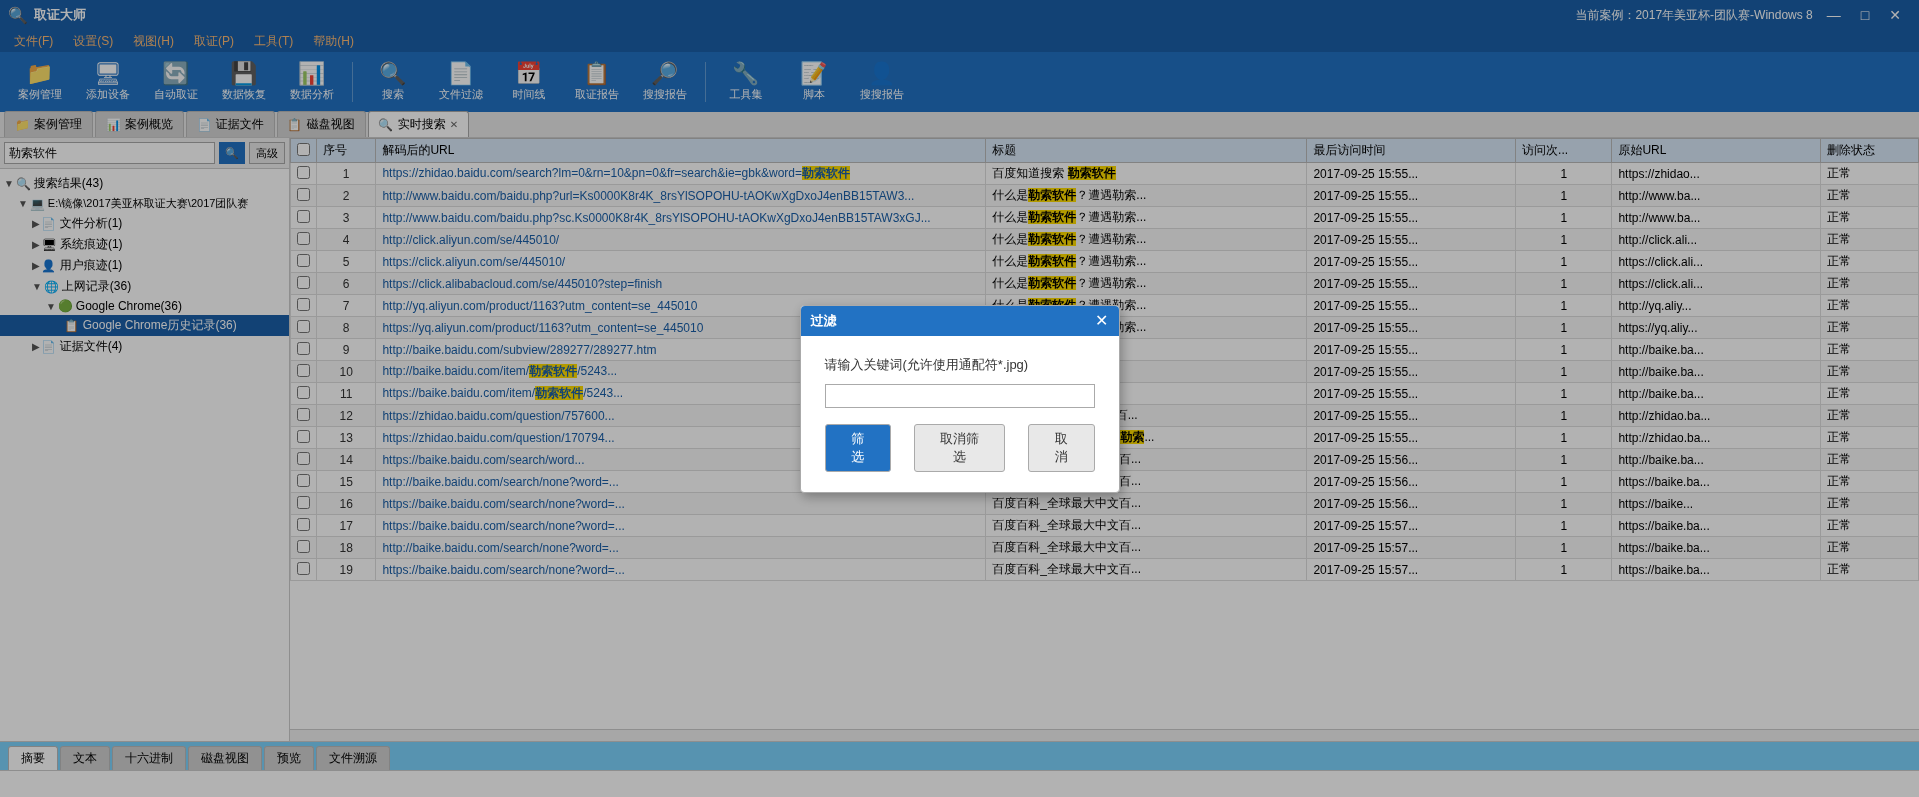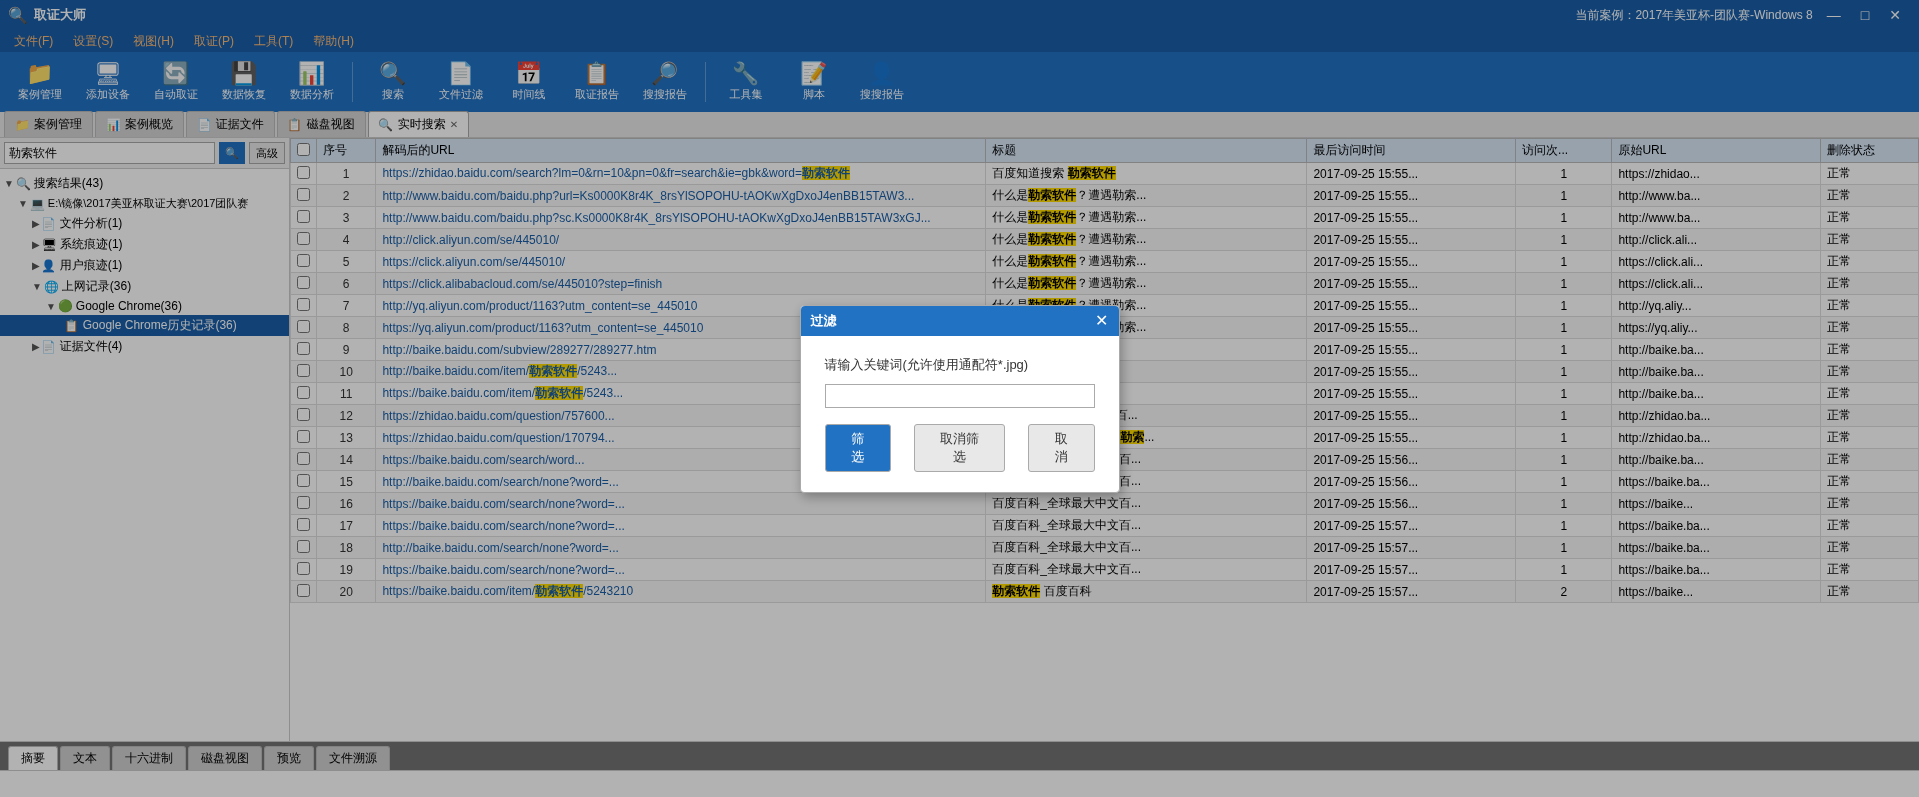--- a/index.html
+++ b/index.html
@@ -133,21 +133,21 @@
     .tree-item { display: flex; align-items: center; padding: 2px 4px; cursor: pointer; white-space: nowrap; font-size: 12px; }
     .tree-item.selected { background: #1a5fa8; color: white; }
     .tree-indent { display: inline-block; }
     .tree-icon { margin-right: 3px; font-size: 12px; }
     .expand-icon { margin-right: 2px; font-size: 10px; color: #555; }
 
     
     #content {
       flex: 1;
       display: flex;
-      flex-direction: row;
+      flex-direction: column;
       background: white;
       overflow: hidden;
     }
 
     
     #table-container { flex: 1; overflow: auto; }
     table { width: 100%; border-collapse: collapse; font-size: 12px; }
     table thead { position: sticky; top: 0; z-index: 5; }
     table thead tr { background: #d8e8f8; }
     table th {
@@ -181,21 +181,21 @@
       background: #f0f0f0;
       border-top: 1px solid #ccc;
       display: flex;
       flex-direction: column;
     }
     #bottom-tab-bar {
       display: flex;
       align-items: center;
       padding: 4px 8px 0;
       gap: 2px;
-      background: #737373;
+      background: #7dd3fc;
     }
     .bottom-tab {
       padding: 3px 12px;
       cursor: pointer;
       border: 1px solid #bbb;
       border-bottom: none;
       border-radius: 3px 3px 0 0;
       background: #d0d0d0;
       font-size: 12px;
     }
@@ -647,30 +647,20 @@
             <tr>
               <td class="checkbox-col"><input type="checkbox" style=""></td>
               <td class="row-num">19</td>
               <td style="max-width: 380px; overflow: hidden; text-overflow: ellipsis;"><span class="url-text">https://baike.baidu.com/search/none?word=...</span></td>
               <td style="max-width: 200px; overflow: hidden; text-overflow: ellipsis;">百度百科_全球最大中文百...</td>
               <td>2017-09-25 15:57...</td>
               <td style="text-align: center;">1</td>
               <td>https://baike.ba...</td>
               <td>正常</td>
             </tr>
-            <tr>
-              <td class="checkbox-col"><input type="checkbox" style=""></td>
-              <td class="row-num">20</td>
-              <td style="max-width: 380px; overflow: hidden; text-overflow: ellipsis;"><span class="url-text">https://baike.baidu.com/item/</span><span class="url-text" style="background:#ffdd00;font-weight:bold;">勒索软件</span><span class="url-text">/5243210</span></td>
-              <td style="max-width: 200px; overflow: hidden; text-overflow: ellipsis;"><span style="background:#ffdd00;font-weight:bold;">勒索软件</span> 百度百科</td>
-              <td>2017-09-25 15:57...</td>
-              <td style="text-align: center;">2</td>
-              <td>https://baike...</td>
-              <td>正常</td>
-            </tr>
           </tbody>
       </table>
     </div>
     <div id="hscroll"></div>
   </div>
 </div>
 
 <div id="bottom-tabs">
   <div id="bottom-tab-bar">
     <div class="bottom-tab active">摘要</div>

